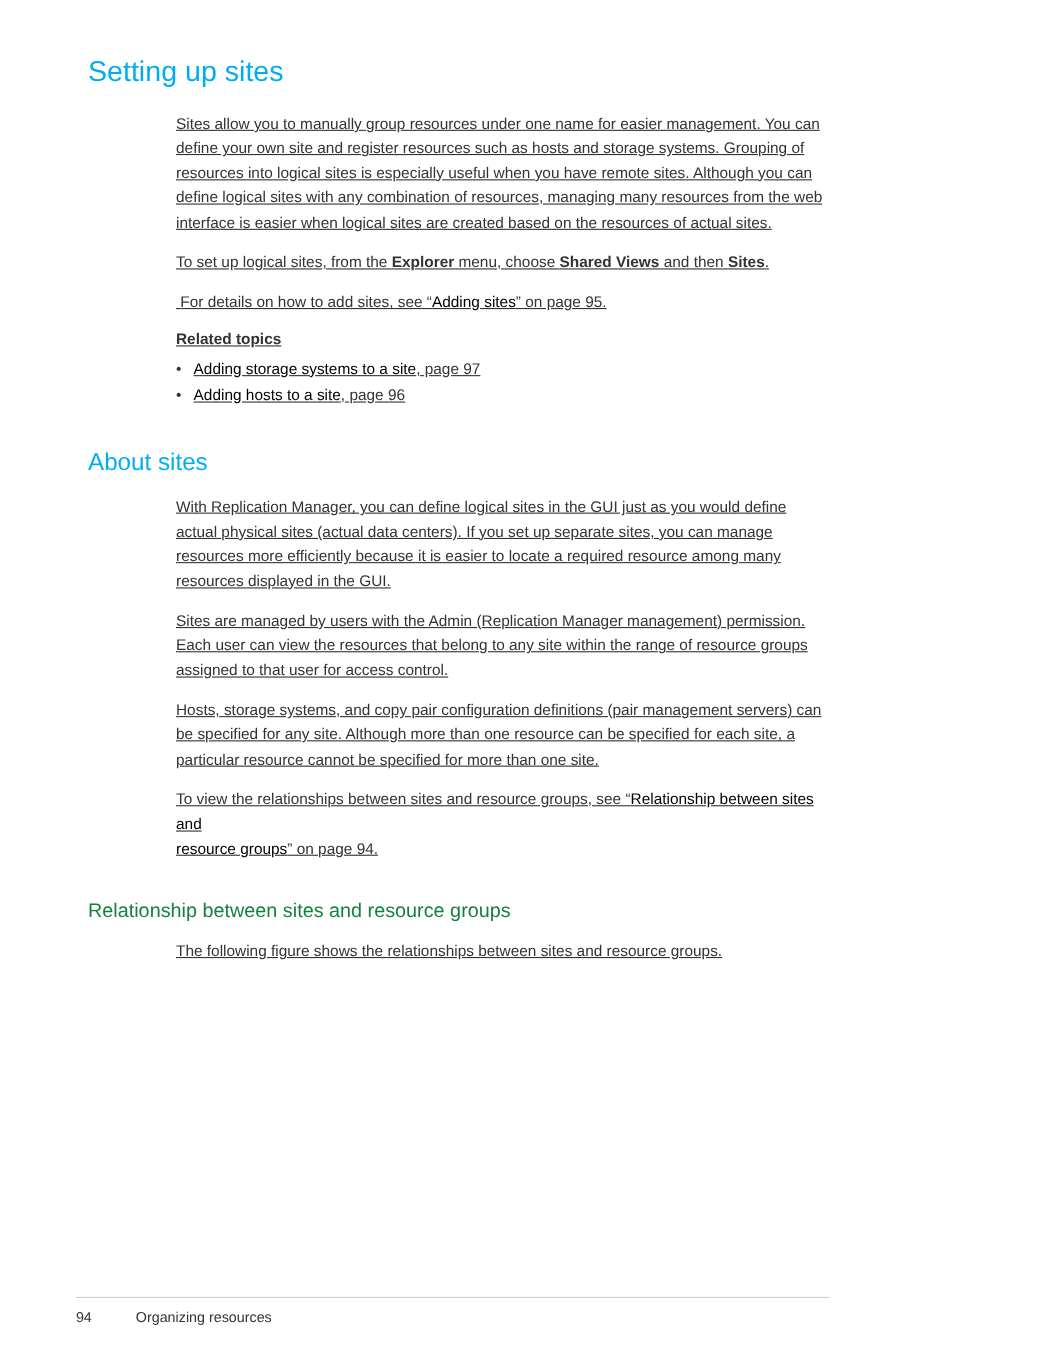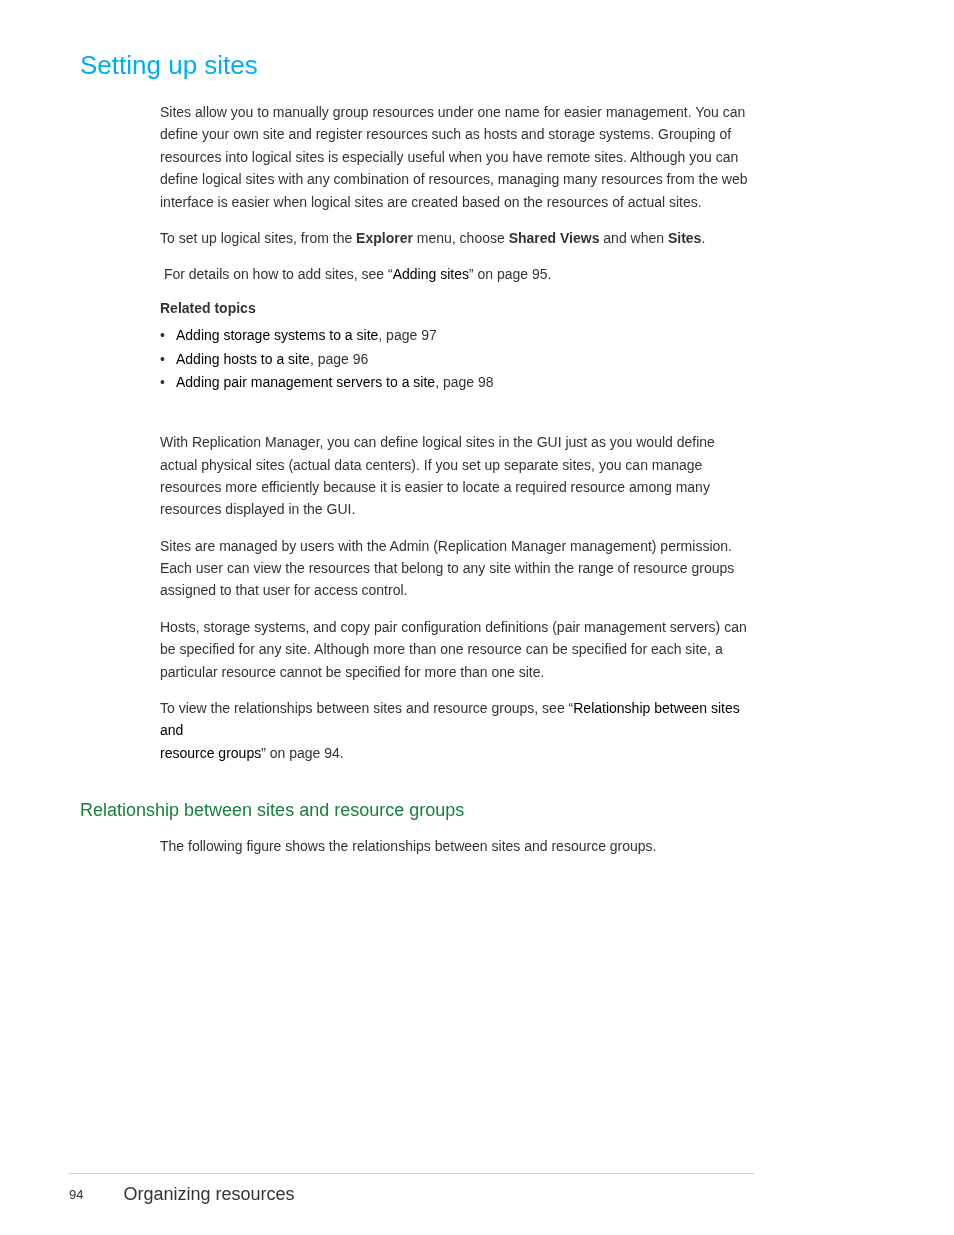--- a/index.html
+++ b/index.html
@@ -43,20 +43,21 @@
     h3.subsection-title {
       font-size: 18px;
       font-weight: normal;
       color: #15803d;
       margin-bottom: 14px;
       font-family: Arial, Helvetica, sans-serif;
     }
 
     .content-block {
       padding-left: 80px;
+      text-decoration: underline;
     }
 
     .body-text {
       font-size: 14px;
       line-height: 1.6;
       color: #333333;
       margin-bottom: 14px;
     }
 
     .body-text strong {
@@ -114,60 +115,58 @@
       align-items: center;
     }
 
     .footer-page-num {
       font-size: 13px;
       color: #333333;
       margin-right: 40px;
     }
 
     .footer-label {
-      font-size: 18px;
+      font-size: 13px;
       color: #333333;
     }
   </style>
 </head>
 <body>
 
 <div class="page">
 
   <h1 class="page-title">Setting up sites</h1>
 
   <div class="content-block section-gap">
 
     <p class="body-text">Sites allow you to manually group resources under one name for easier management. You can define your own site and register resources such as hosts and storage systems. Grouping of resources into logical sites is especially useful when you have remote sites. Although you can define logical sites with any combination of resources, managing many resources from the web interface is easier when logical sites are created based on the resources of actual sites.</p>
 
     <p class="body-text">
-      <span>To set up logical sites, from the </span><strong>Explorer</strong><span> menu, choose </span><strong>Shared Views</strong><span> and when </span><strong>Sites</strong><span>.</span>
+      <span>To set up logical sites, from the </span><strong>Explorer</strong><span> menu, choose </span><strong>Shared Views</strong><span> and then </span><strong>Sites</strong><span>.</span>
     </p>
 
     <p class="body-text">
       &nbsp;<span>For details on how to add sites, see “</span><a class="inline-link" href="#">Adding sites</a><span>” on page 95.</span>
     </p>
 
     <p class="related-topics-label">Related topics</p>
 
     <ul class="bullet-list">
       <li>
         <a class="inline-link" href="#">Adding storage systems to a site</a><span>, page 97</span>
       </li>
       <li>
         <a class="inline-link" href="#">Adding hosts to a site</a><span>, page 96</span>
       </li>
-      <li>
-        <a class="inline-link" href="#">Adding pair management servers to a site</a><span>, page 98</span>
-      </li>
     </ul>
 
   </div>
 
   <div class="section-gap-lg">
+    <h2 class="section-title">About sites</h2>
 
     <div class="content-block">
       <p class="body-text">With Replication Manager, you can define logical sites in the GUI just as you would define actual physical sites (actual data centers). If you set up separate sites, you can manage resources more efficiently because it is easier to locate a required resource among many resources displayed in the GUI.</p>
       <p class="body-text">Sites are managed by users with the Admin (Replication Manager management) permission. Each user can view the resources that belong to any site within the range of resource groups assigned to that user for access control.</p>
       <p class="body-text">Hosts, storage systems, and copy pair configuration definitions (pair management servers) can be specified for any site. Although more than one resource can be specified for each site, a particular resource cannot be specified for more than one site.</p>
       <p class="body-text">
         <span>To view the relationships between sites and resource groups, see “</span><a class="inline-link" href="#">Relationship between sites and<br>resource groups</a><span>” on page 94.</span>
       </p>
     </div>
   </div>

